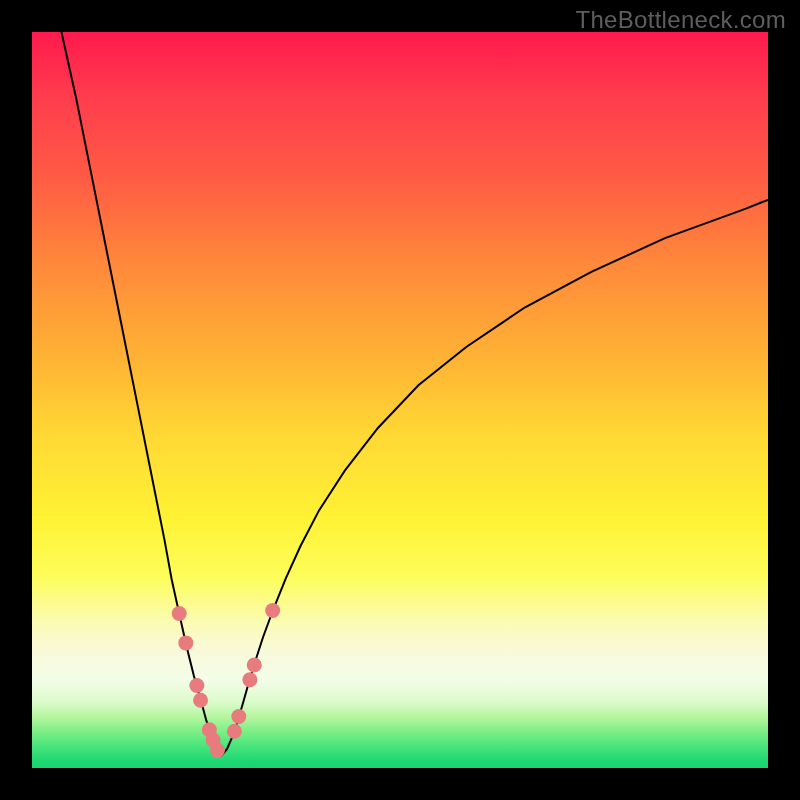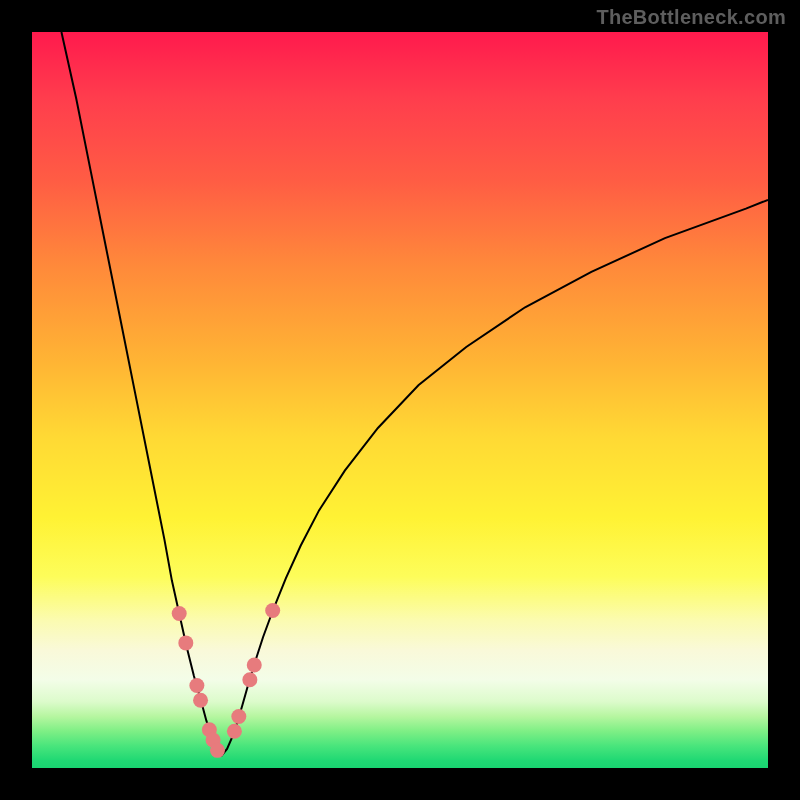--- a/index.html
+++ b/index.html
@@ -64,22 +64,22 @@
     stroke: none;
   }
   .marker-pill {
     fill: #e77b7d;
     stroke: none;
   }
   .watermark {
     position: absolute;
     top: 6px;
     right: 14px;
-    font-size: 20px;
-    font-weight: 700;
+    font-size: 24px;
+    font-weight: 400;
     color: #5e5e5e;
     letter-spacing: 0.3px;
   }
 </style>
 </head>
 <body>
 
 <div class="frame">
   <div class="plot-area">
     <svg class="curve-svg" viewBox="0 0 736 736">

